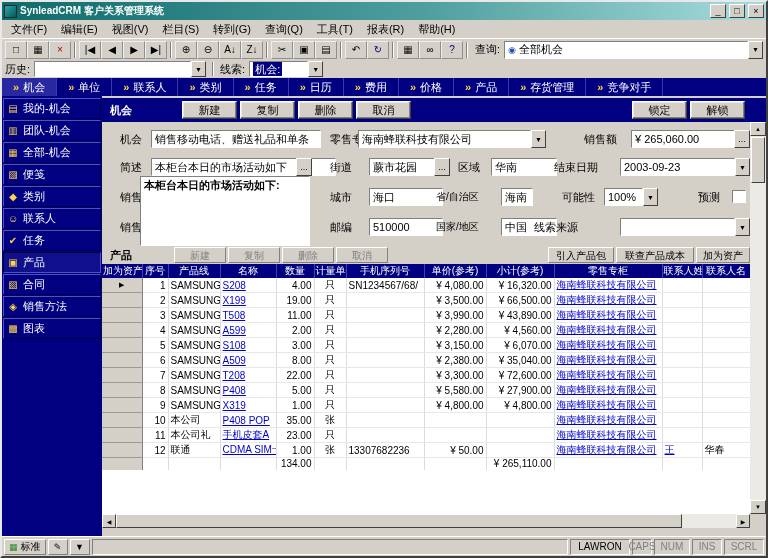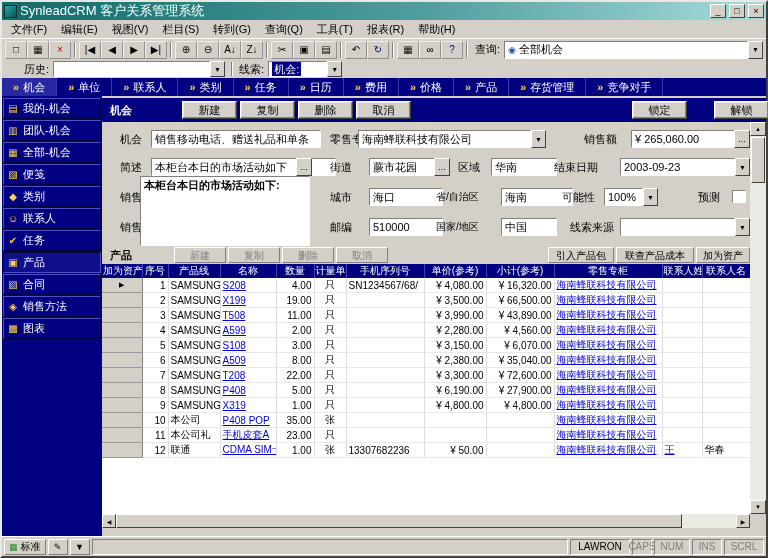--- a/index.html
+++ b/index.html
@@ -2,21 +2,21 @@
 <html><head>
 <meta charset="utf-8">
 <style>
   * { box-sizing: border-box; margin: 0; padding: 0; font-family: "Liberation Sans", "DejaVu Sans", sans-serif; }
   html,body { width:768px; height:558px; overflow:hidden; background:#D4D0C8; }
   .window { width:768px; height:558px; border:2px solid; border-color:#E8E8E8 #404040 #404040 #E8E8E8; background:#D4D0C8; position:relative; }
 
   
   .titlebar { height:18px; background:linear-gradient(90deg,#0F6B6B 0%,#4E9E9E 55%,#A8DCDC 100%); display:flex; align-items:center; padding:0 2px; gap:3px; }
   .app-icon { width:13px; height:13px; background:linear-gradient(135deg,#2AA7A7,#0A5555); border:1px solid #033; display:inline-block; }
-  .title-text { color:#fff; font-weight:normal; font-size:13px; flex:1; white-space:nowrap; overflow:hidden; }
+  .title-text { color:#fff; font-weight:bold; font-size:10px; flex:1; white-space:nowrap; overflow:hidden; }
   .winbtn { width:16px; height:14px; font-size:9px; line-height:10px; background:#D4D0C8; border:1px solid; border-color:#fff #404040 #404040 #fff; padding:0; text-align:center; }
 
   
   .menubar { height:18px; display:flex; align-items:center; font-size:11px; padding-left:2px; }
   .menu-item { padding:2px 7px; white-space:nowrap; }
 
   
   .toolbar { height:22px; display:flex; align-items:center; padding:1px 3px; border-top:1px solid #fff; }
   .tb-buttons { display:flex; align-items:center; }
   .tbtn { width:22px; height:18px; display:flex; align-items:center; justify-content:center; font-size:10px; background:#D4D0C8; border:1px solid; border-color:#EFEFEF #909090 #909090 #EFEFEF; padding:0; }
@@ -24,21 +24,21 @@
   .tb-sep { width:2px; height:16px; border-left:1px solid #808080; border-right:1px solid #fff; margin:0 3px; }
   .tb-spacer { flex:1; }
   .tb-label { font-size:11px; margin:0 4px; white-space:nowrap; }
   .combo { display:inline-flex; height:18px; align-items:stretch; }
   .combo-field { background:#fff; border:1px solid; border-color:#808080 #fff #fff #808080; font-size:11px; display:flex; align-items:center; padding:0 3px; gap:3px; flex:1; overflow:hidden; white-space:nowrap; }
   .combo-btn { width:15px; background:#D4D0C8; border:1px solid; border-color:#fff #404040 #404040 #fff; font-size:7px; display:flex; align-items:center; justify-content:center; }
   .query-combo { width:292px; }
   .radio-icon { color:#2050B0; font-size:9px; }
 
   
-  .historybar { height:18px; display:flex; align-items:center; font-size:11px; gap:4px; padding:0 22px; }
+  .historybar { height:18px; display:flex; align-items:center; font-size:11px; gap:4px; padding:0 3px; }
   .hcombo-history { width:172px; height:16px; }
   .hcombo-clue { width:74px; height:16px; }
   .hl-value { background:#000080; color:#fff; padding:0 2px; font-size:11px; }
   .h-sep { width:2px; height:14px; border-left:1px solid #808080; border-right:1px solid #fff; margin:0 2px; }
 
   
   .tabsrow { height:18px; background:#000080; display:flex; align-items:stretch; }
   .tab { display:flex; align-items:center; gap:4px; padding:0 11px; color:#fff; font-size:11px; border-right:1px solid #3A3AA8; white-space:nowrap; }
   .tab.active { background:#2828A0; }
   .tab .chev { color:#FFD24D; font-weight:bold; font-size:11px; }
@@ -314,21 +314,21 @@
 
     <div class="content">
 
       <div class="opp-strip">
         <span class="strip-label">机会</span>
         <button class="btn" style="left:80px">新建</button>
         <button class="btn" style="left:138px">复制</button>
         <button class="btn" style="left:196px">删除</button>
         <button class="btn" style="left:254px">取消</button>
         <button class="btn" style="left:530px">锁定</button>
-        <button class="btn" style="left:612px">解锁</button>
+        <button class="btn" style="left:588px">解锁</button>
       </div>
 
       <div class="form-area">
         <label class="flabel" style="left:18px;top:8px">机会</label>
         <input class="ffield" style="left: 38px; top: 8px; width: 170px;" readonly="" value="销售移动电话、赠送礼品和单条">
 
         <label class="flabel" style="left:228px;top:8px">零售专柜</label>
         <span class="combo fcombo" style="left:256px;top:8px;width:188px">
           <span class="combo-field">海南蜂联科技有限公司</span>
           <span class="combo-btn">▼</span>
@@ -356,38 +356,38 @@
         </span>
 
         <label class="flabel" style="left:18px;top:66px">销售</label>
         <label class="flabel" style="left:18px;top:96px">销售</label>
         <textarea class="ftext" style="left: 38px; top: 54px; width: 170px; height: 70px; font-weight: bold;" readonly="">本柜台本日的市场活动如下:</textarea>
 
         <label class="flabel" style="left:228px;top:66px">城市</label>
         <input class="ffield" style="left: 256px; top: 66px; width: 74px;" readonly="" value="海口">
 
         <label class="flabel small" style="left:334px;top:66px">省/自治区</label>
-        <input class="ffield" style="left: 388px; top: 66px; width: 72px;" readonly="" value="海南">
+        <input class="ffield" style="left: 388px; top: 66px; width: 32px;" readonly="" value="海南">
 
         <label class="flabel" style="left:460px;top:66px">可能性</label>
         <span class="combo fcombo" style="left:502px;top:66px;width:54px">
           <span class="combo-field">100%</span>
           <span class="combo-btn">▼</span>
         </span>
 
         <label class="flabel" style="left:596px;top:66px">预测</label>
         <span class="fcheck" style="left:630px;top:68px"></span>
 
         <label class="flabel" style="left:228px;top:96px">邮编</label>
         <input class="ffield" style="left: 256px; top: 96px; width: 74px;" readonly="" value="510000">
 
         <label class="flabel small" style="left:334px;top:96px">国家/地区</label>
         <input class="ffield" style="left: 388px; top: 96px; width: 56px;" readonly="" value="中国">
 
-        <label class="flabel" style="left:468px;top:96px">线索来源</label>
+        <label class="flabel" style="left:432px;top:96px">线索来源</label>
         <span class="combo fcombo" style="left:518px;top:96px;width:130px">
           <span class="combo-field"></span>
           <span class="combo-btn">▼</span>
         </span>
       </div>
 
       <div class="prod-strip">
         <span class="prod-label">产品</span>
         <button class="pbtn disabled" style="left:72px;width:52px">新建</button>
         <button class="pbtn disabled" style="left:126px;width:52px">复制</button>
@@ -530,21 +530,21 @@
                 <td></td>
               </tr>
               <tr>
                 <td class="sel"></td>
                 <td class="r">8</td>
                 <td>SAMSUNG</td>
                 <td><span class="cell-link">P408</span></td>
                 <td class="r">5.00</td>
                 <td class="c">只</td>
                 <td></td>
-                <td class="r">¥ 6,190.00</td>
+                <td class="r">¥ 5,580.00</td>
                 <td class="r">¥ 27,900.00</td>
                 <td><span class="cell-link">海南蜂联科技有限公司</span></td>
                 <td></td>
                 <td></td>
               </tr>
               <tr>
                 <td class="sel"></td>
                 <td class="r">9</td>
                 <td>SAMSUNG</td>
                 <td><span class="cell-link">X319</span></td>
@@ -591,20 +591,34 @@
                 <td>联通</td>
                 <td><span class="cell-link">CDMA SIM卡</span></td>
                 <td class="r">1.00</td>
                 <td class="c">张</td>
                 <td>13307682236</td>
                 <td class="r">¥ 50.00</td>
                 <td class="r"></td>
                 <td><span class="cell-link">海南蜂联科技有限公司</span></td>
                 <td><span class="cell-link">王</span></td>
                 <td>华春</td>
+              </tr>
+              <tr class="total">
+                <td class="sel"></td>
+                <td></td>
+                <td></td>
+                <td></td>
+                <td class="r">134.00</td>
+                <td></td>
+                <td></td>
+                <td></td>
+                <td class="r">¥ 265,110.00</td>
+                <td></td>
+                <td></td>
+                <td></td>
               </tr>
             </tbody>
           </table>
       </div>
 
       <div class="vscroll">
         <button class="sb-btn">▲</button>
         <span class="vthumb"></span>
         <span style="flex:1"></span>
         <button class="sb-btn">▼</button>

